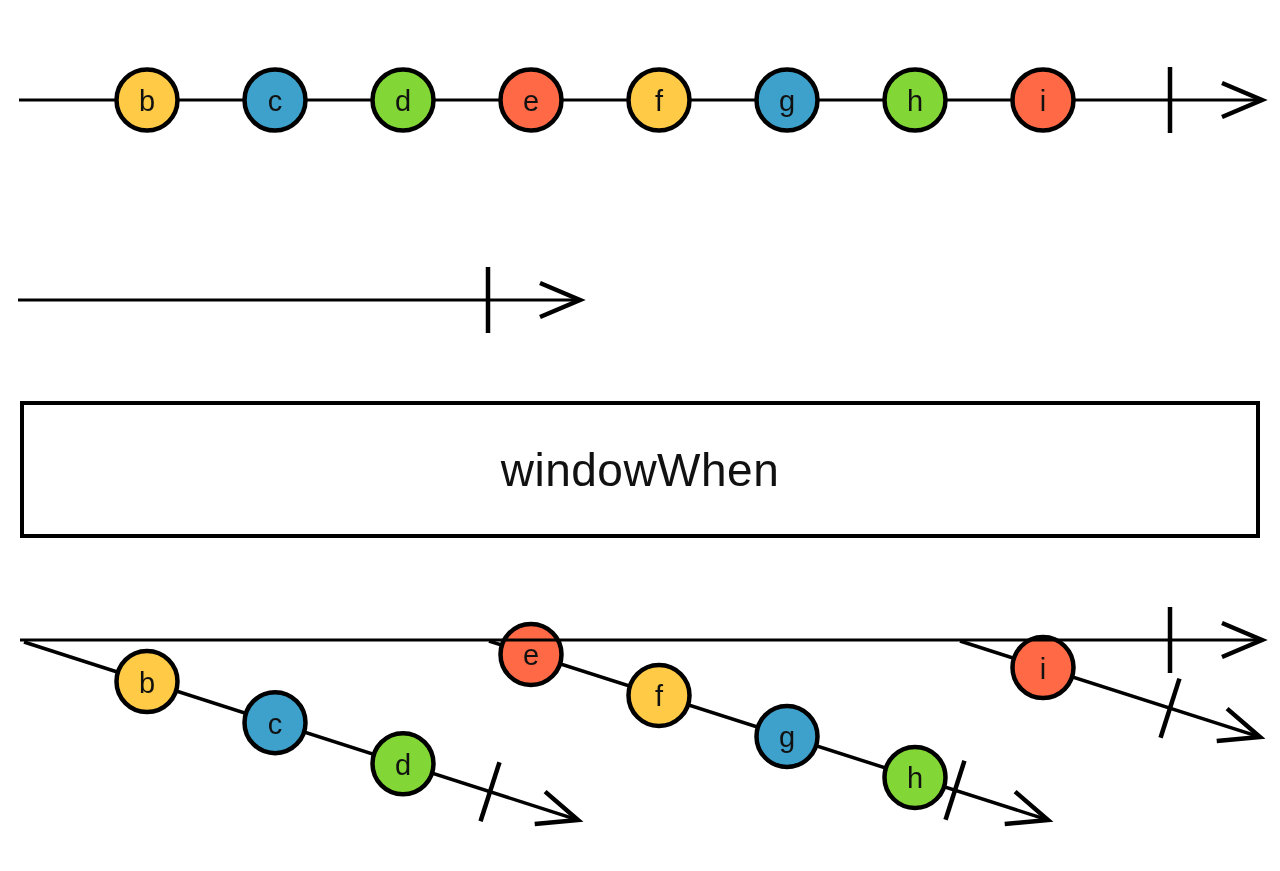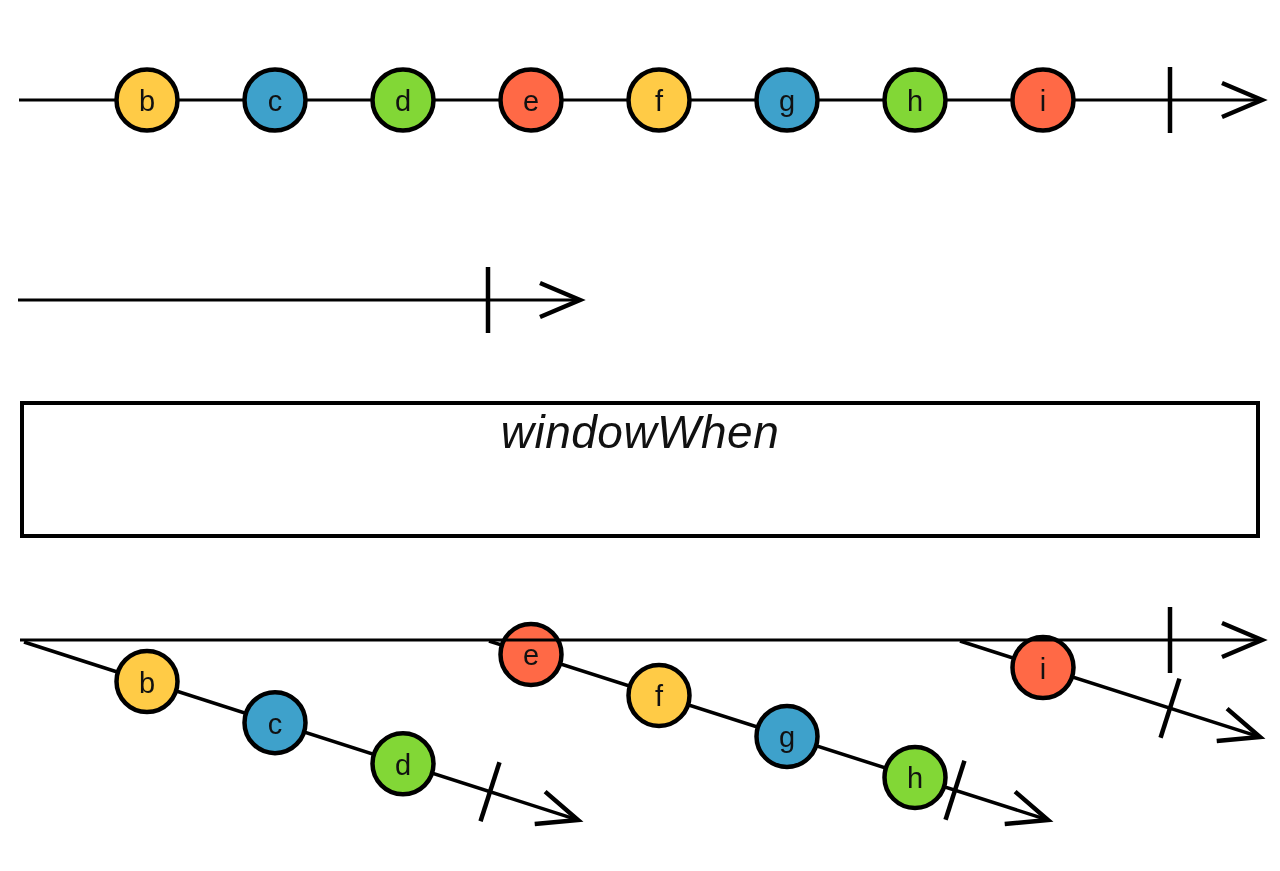--- a/index.html
+++ b/index.html
@@ -27,22 +27,22 @@
   .operator-box {
     position: absolute;
     left: 20px;
     top: 401px;
     width: 1240px;
     height: 137px;
     box-sizing: border-box;
     border: 4px solid #000000;
     background: #ffffff;
     display: flex;
+    align-items: center;
     justify-content: center;
-    font-style: italic;
   }
   .operator-label {
     font-size: 46px;
     color: #111111;
     letter-spacing: 0.5px;
   }
 </style>
 </head>
 <body>
 

